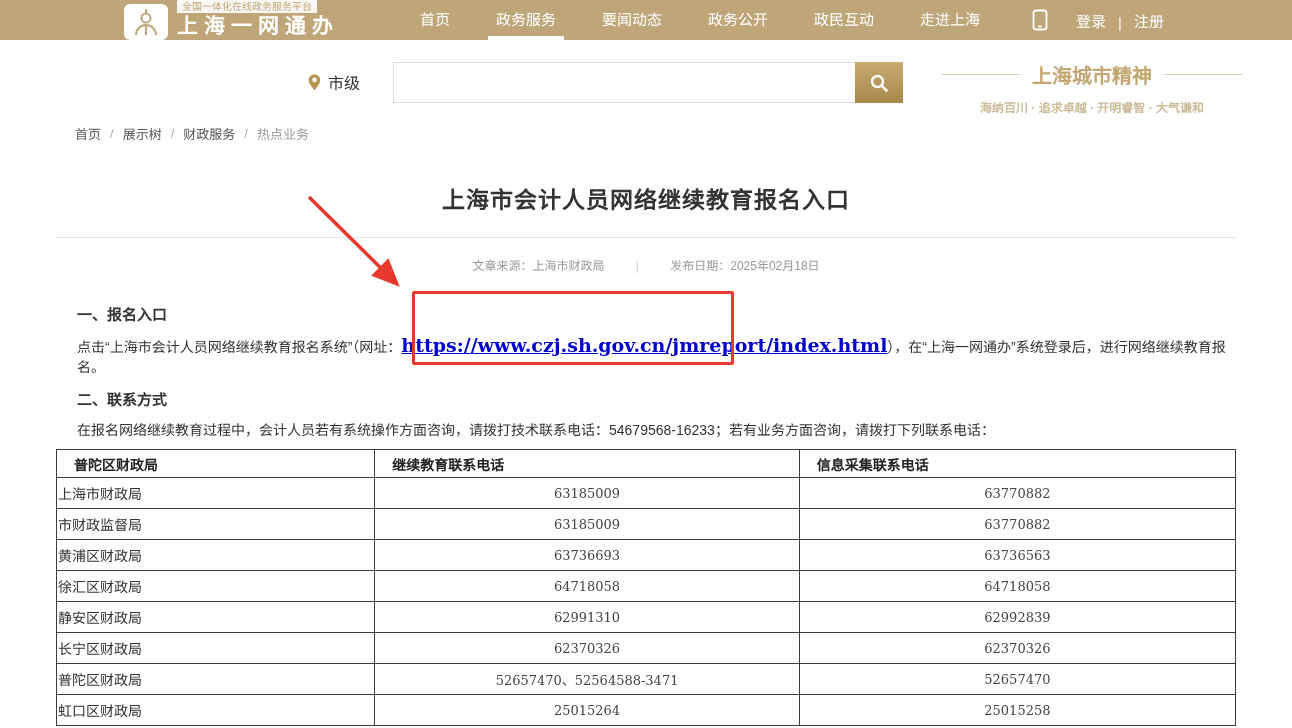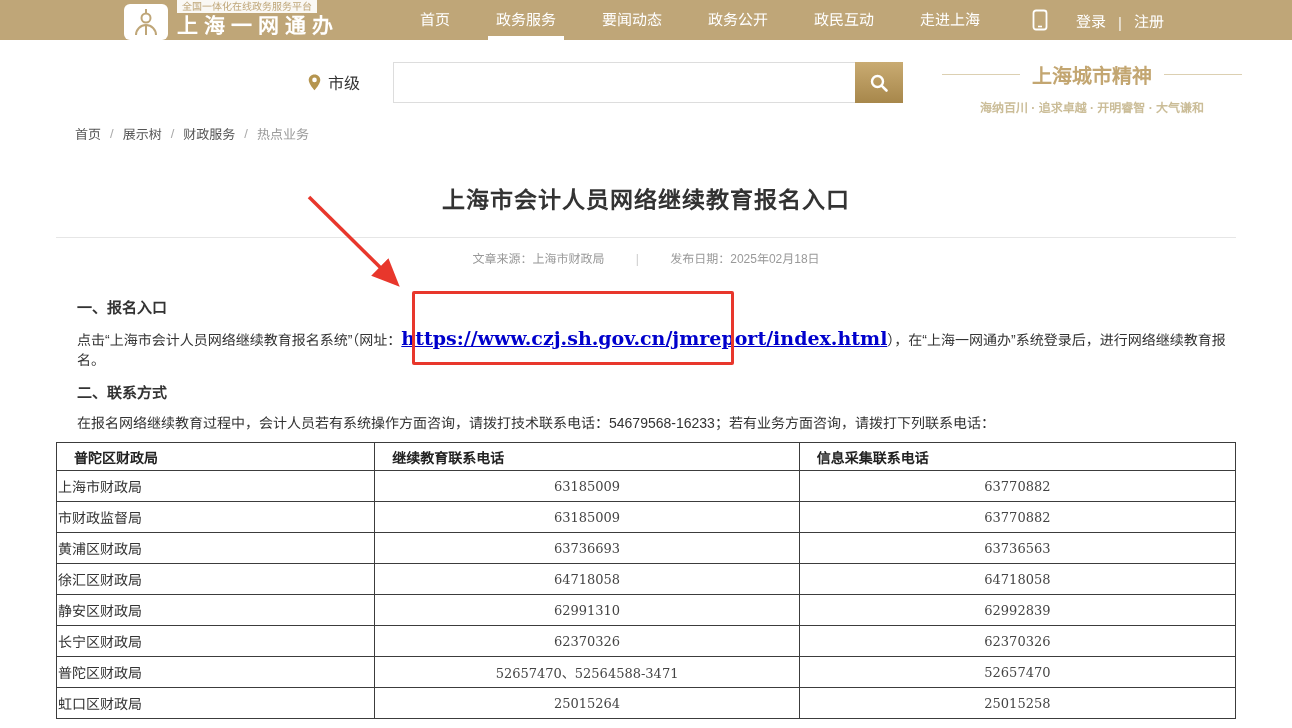--- a/index.html
+++ b/index.html
@@ -44,21 +44,21 @@
   .spirit-title{margin:0 12px;font-size:20px;font-weight:bold;color:var(--spirit-gold);white-space:nowrap;}
   .spirit-subtitle{margin-top:9px;font-size:12px;color:var(--spirit-sub);font-weight:bold;white-space:nowrap;}
   
   .breadcrumb{margin:9px 0 0 75px;font-size:13px;color:#555;display:flex;align-items:center;}
   .crumb{cursor:pointer;}
   .crumb-sep{margin:0 9px;color:#aaa;}
   .crumb.current{color:#999;cursor:default;}
   
   .article-title{text-align:center;font-size:23px;font-weight:bold;color:#333;margin-top:38px;letter-spacing:1px;}
   .title-divider{width:1180px;margin:22px auto 0;border-top:1px solid #e6e6e6;}
-  .article-meta{text-align:center;font-size:12px;color:#999;margin-top:11px;}
+  .article-meta{text-align:center;font-size:12px;color:#999;margin-top:18px;}
   .meta-divider{margin:0 28px;color:#ccc;}
   .article-body{width:1180px;margin:0 auto;}
   .section-heading{font-size:15px;font-weight:bold;color:#333;margin:30px 0 0 21px;}
   .section-heading.second{margin-top:11px;}
   .para{font-size:14px;color:#333;margin:11px 0 0 21px;line-height:20px;}
   .url-link{color:var(--link-blue);text-decoration:underline;font-family:"DejaVu Serif","Liberation Serif",serif;
     font-size:19px;font-weight:bold;cursor:pointer;}
   
   .contact-table{width:1180px;margin:9px auto 0;border-collapse:collapse;table-layout:fixed;}
   .contact-table col.c1{width:27%;} .contact-table col.c2{width:36%;} .contact-table col.c3{width:37%;}

